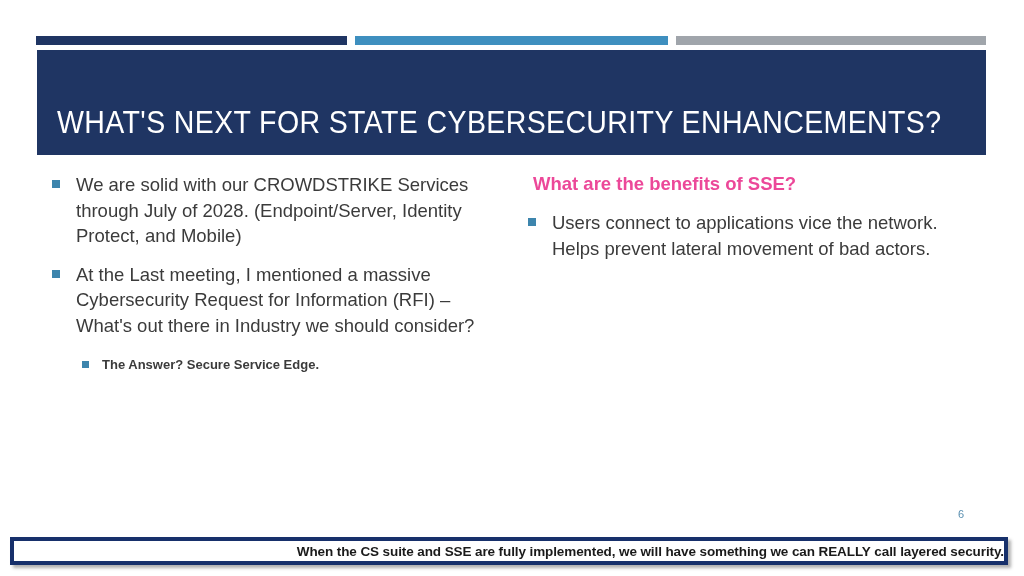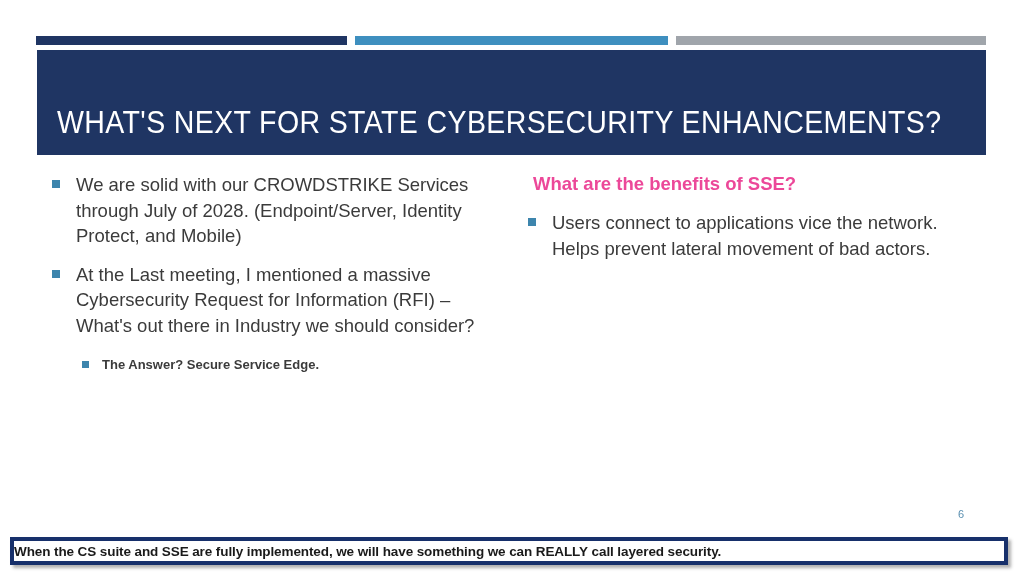--- a/index.html
+++ b/index.html
@@ -122,21 +122,21 @@
     left: 10px;
     top: 537px;
     width: 998px;
     height: 28px;
     background: #ffffff;
     border: 4px solid #17306b;
     box-sizing: border-box;
     box-shadow: 3px 3px 3px rgba(80,80,80,0.45);
     display: flex;
     align-items: center;
-    justify-content: flex-start;
+    justify-content: flex-end;
   }
   #bottom-banner-text {
     font-size: 13.5px;
     color: #1a1a1a;
     font-weight: 600;
     white-space: nowrap;
     letter-spacing: -0.1px;
   }
   #bottom-banner-text b { font-weight: 900; }
 </style>

